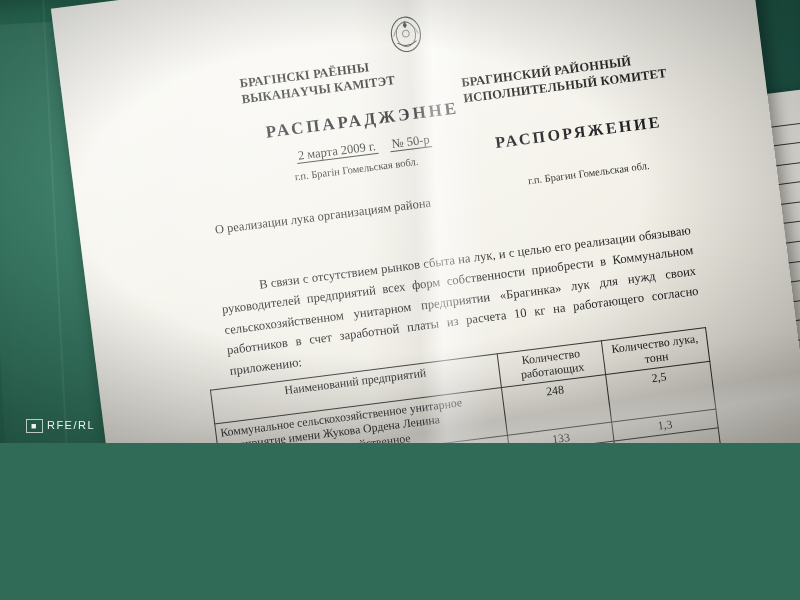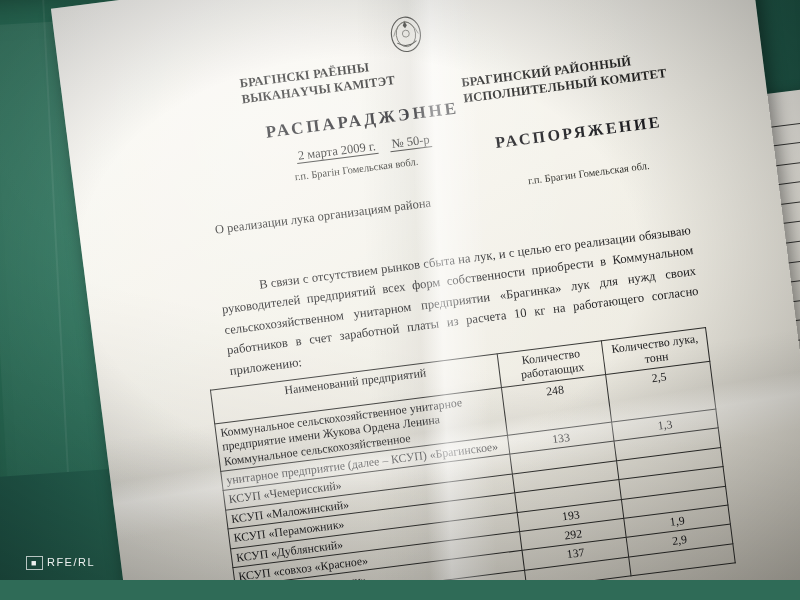--- a/index.html
+++ b/index.html
@@ -1,21 +1,21 @@
 <!DOCTYPE html>
 <html><head>
 <meta charset="utf-8">
 <style>
   html,body{margin:0;padding:0;}
   body{
     width:800px;height:600px;overflow:hidden;
     background:#2f6b57;
     font-family:"Liberation Serif", serif;
   }
-  #scene{position:relative;width:800px;height:580px;overflow:hidden;}
+  #scene{position:relative;width:800px;height:443px;overflow:hidden;}
 
   
   .desk{
     position:absolute;inset:0;
     background:
       linear-gradient(115deg,#4a3226 0%,#3b2319 18%,#33251b 30%,#2b1d14 45%,#241913 100%);
   }
   
   .folder{
     position:absolute;

